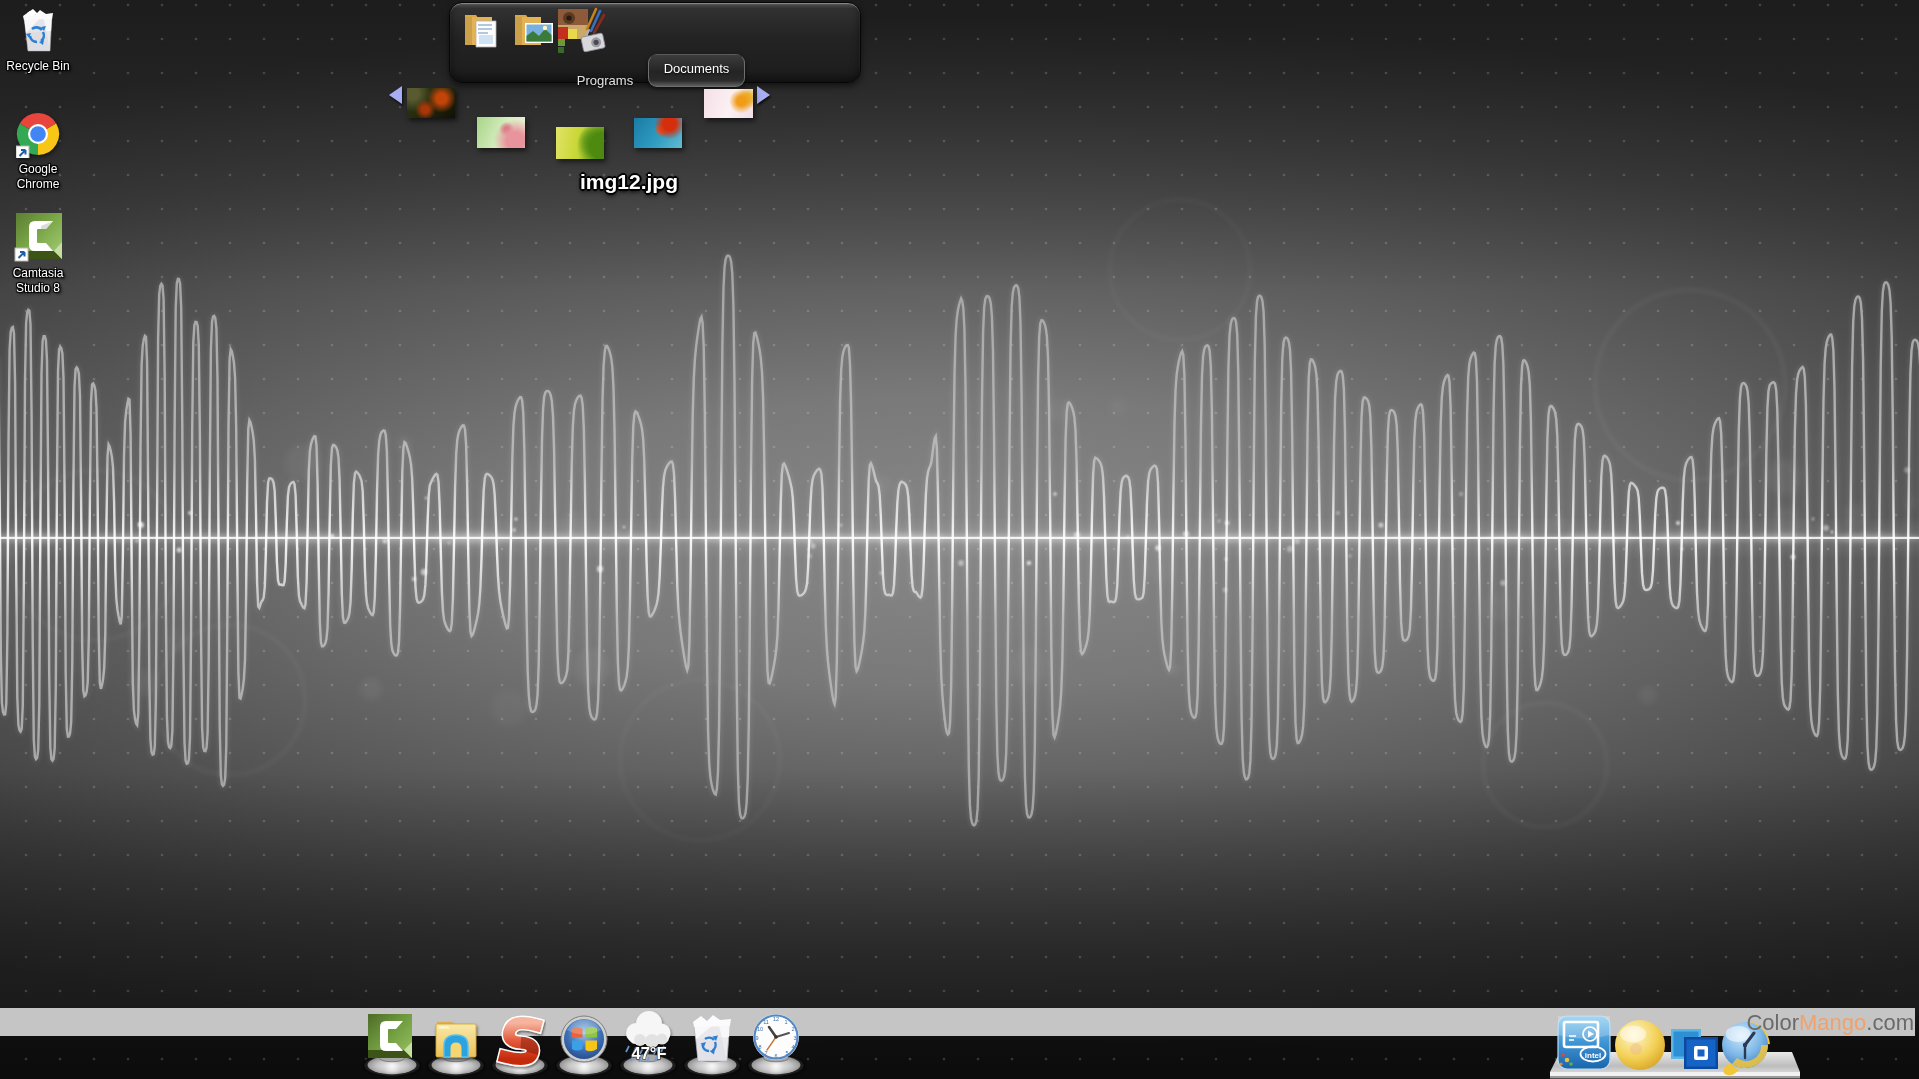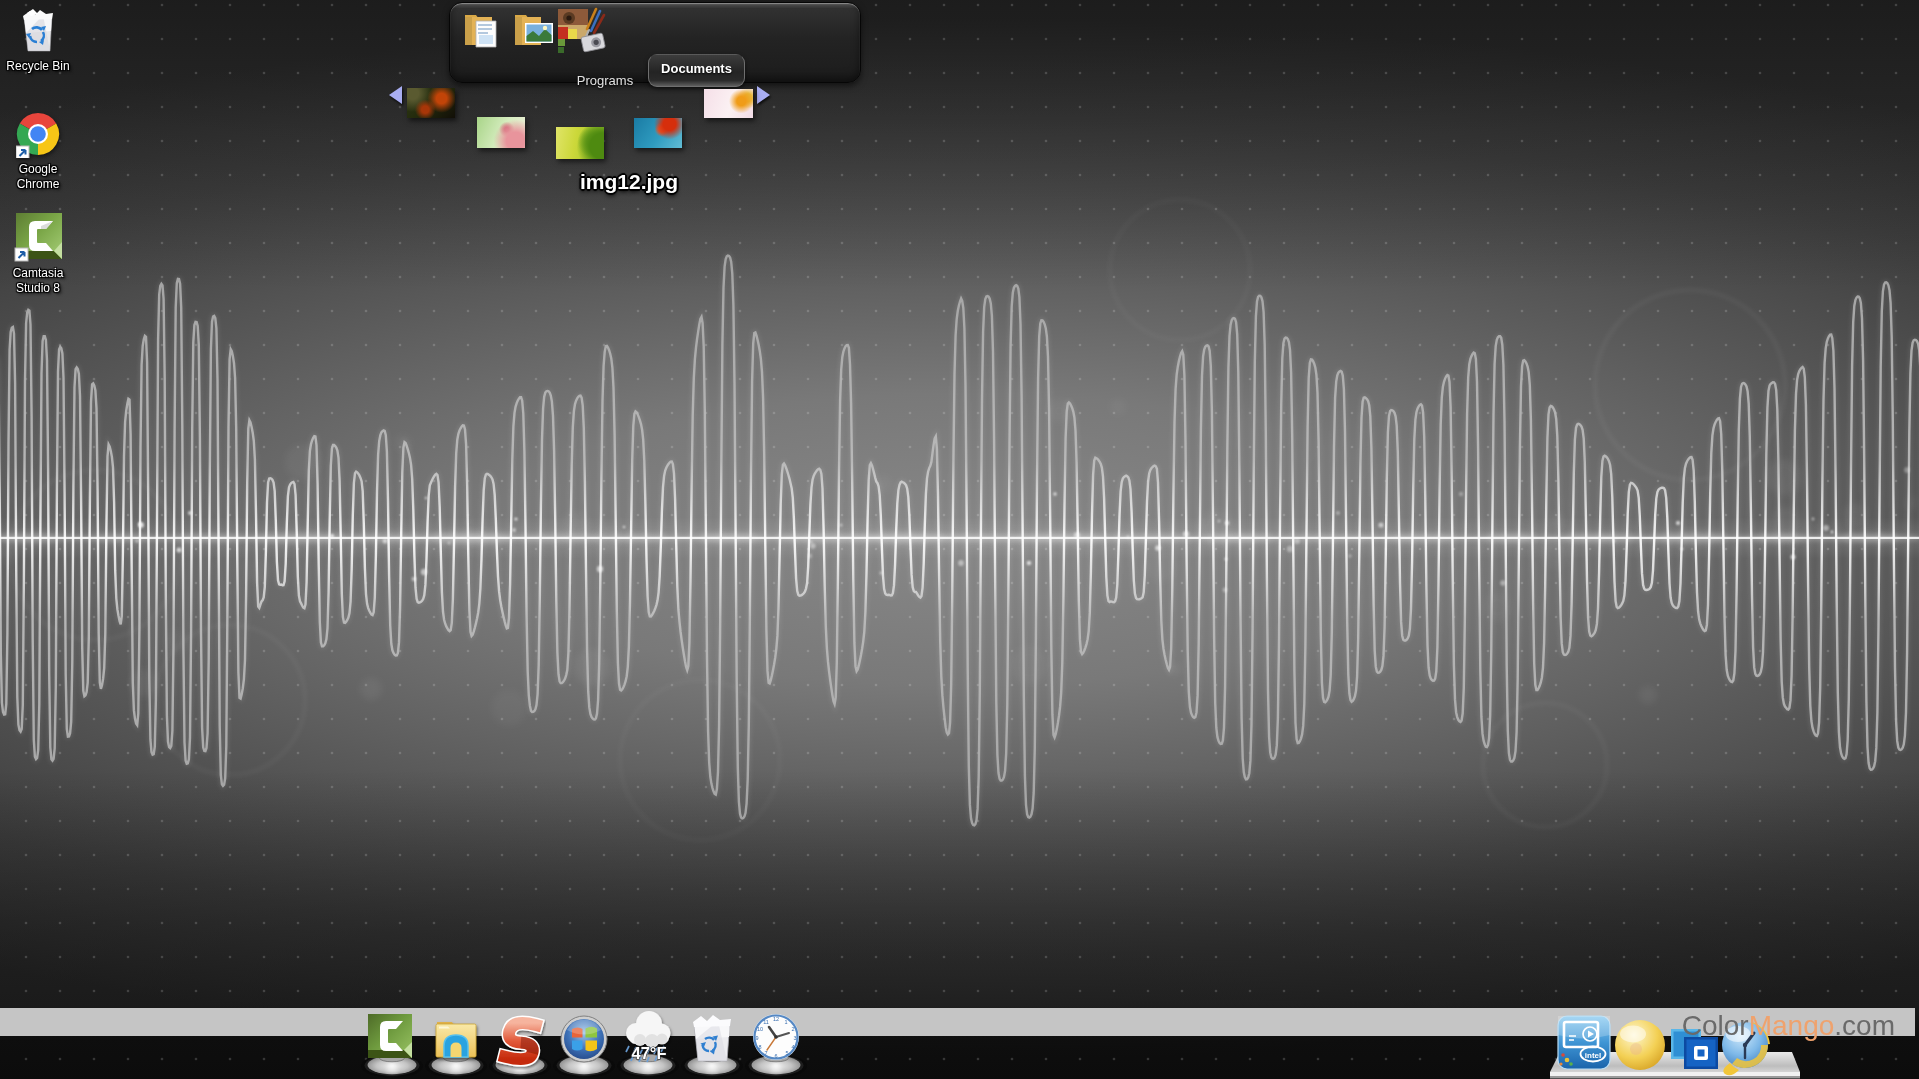--- a/index.html
+++ b/index.html
@@ -18,38 +18,38 @@
   background:
     radial-gradient(rgba(255,255,255,.045) 0.6px, transparent 0.9px) 0 0/2px 2px,
     linear-gradient(to bottom, #555 0%, #2b2b2b 7%, #1d1d1d 45%, #161616 100%);
   border:1px solid #060606;
   box-shadow: inset 0 1px 1px rgba(255,255,255,.35), inset 0 -4px 8px rgba(0,0,0,.5), 0 3px 6px rgba(0,0,0,.55);
 }
 #tabdoc { left:648px; top:54px; width:97px; height:33px; border-radius:9px; z-index:2;
   background: linear-gradient(to bottom, #3c3c3c, #242424 55%, #2a2a2a 82%, #5e5e5e 100%);
   border:1px solid #6f6f6f; border-top-color:rgba(90,90,90,0.2);
   box-shadow: 0 2px 4px rgba(0,0,0,.6);
-  color:#fff; font-size:13px; font-weight:bold; text-align:center; line-height:28px;
+  color:#fff; font-size:13px; font-weight:normal; text-align:center; line-height:28px;
   text-shadow:0 1px 2px #000;
 }
 #tabprog { left:560px; top:61px; width:90px; z-index:2; color:#e2e2e2; font-size:13px; font-weight:normal; text-align:center;
   text-shadow:0 1px 2px #000;margin-top:12px; }
 
 
 .thumb { position:absolute; z-index:2; box-shadow: 2px 3px 5px rgba(0,0,0,.55); }
 .arrow { position:absolute; z-index:2; width:0; height:0; filter:drop-shadow(1px 2px 1px rgba(0,0,0,.7)); }
 
 #imglabel { left:478px; top:170px; z-index:2; width:200px; text-align:right; color:#fff;
   font-size:21px; font-weight:bold;
   text-shadow: -2px 0 1px #000, 2px 0 1px #000, 0 -2px 1px #000, 0 2px 1px #000,
     -1px -1px 1px #000, 1px 1px 1px #000, 1px -1px 1px #000, -1px 1px 1px #000, 0 3px 4px rgba(0,0,0,.9); }
 
 
 #stripe { left:0; top:1008px; width:1915px; height:28px; background:#c5c5c5; z-index:4; }
-#cmango { right:24px; top:1010px; z-index:8; font-size:28px; color:#6a6a6a;text-align:right; }
+#cmango { right:5px; top:1010px; z-index:8; font-size:22px; color:#6a6a6a;text-align:right; }
 #cmango .m { color:#efa26d; }
 
 .dockitem { position:absolute; z-index:6; }
 #tray { position:absolute; z-index:6; }
 </style></head>
 <body>
 
 <svg class="abs" style="left:0;top:0;z-index:1" width="1919" height="1079" viewBox="0 0 1919 1079">
  <defs>
   <filter id="b1" x="-120%" y="-120%" width="340%" height="340%">

